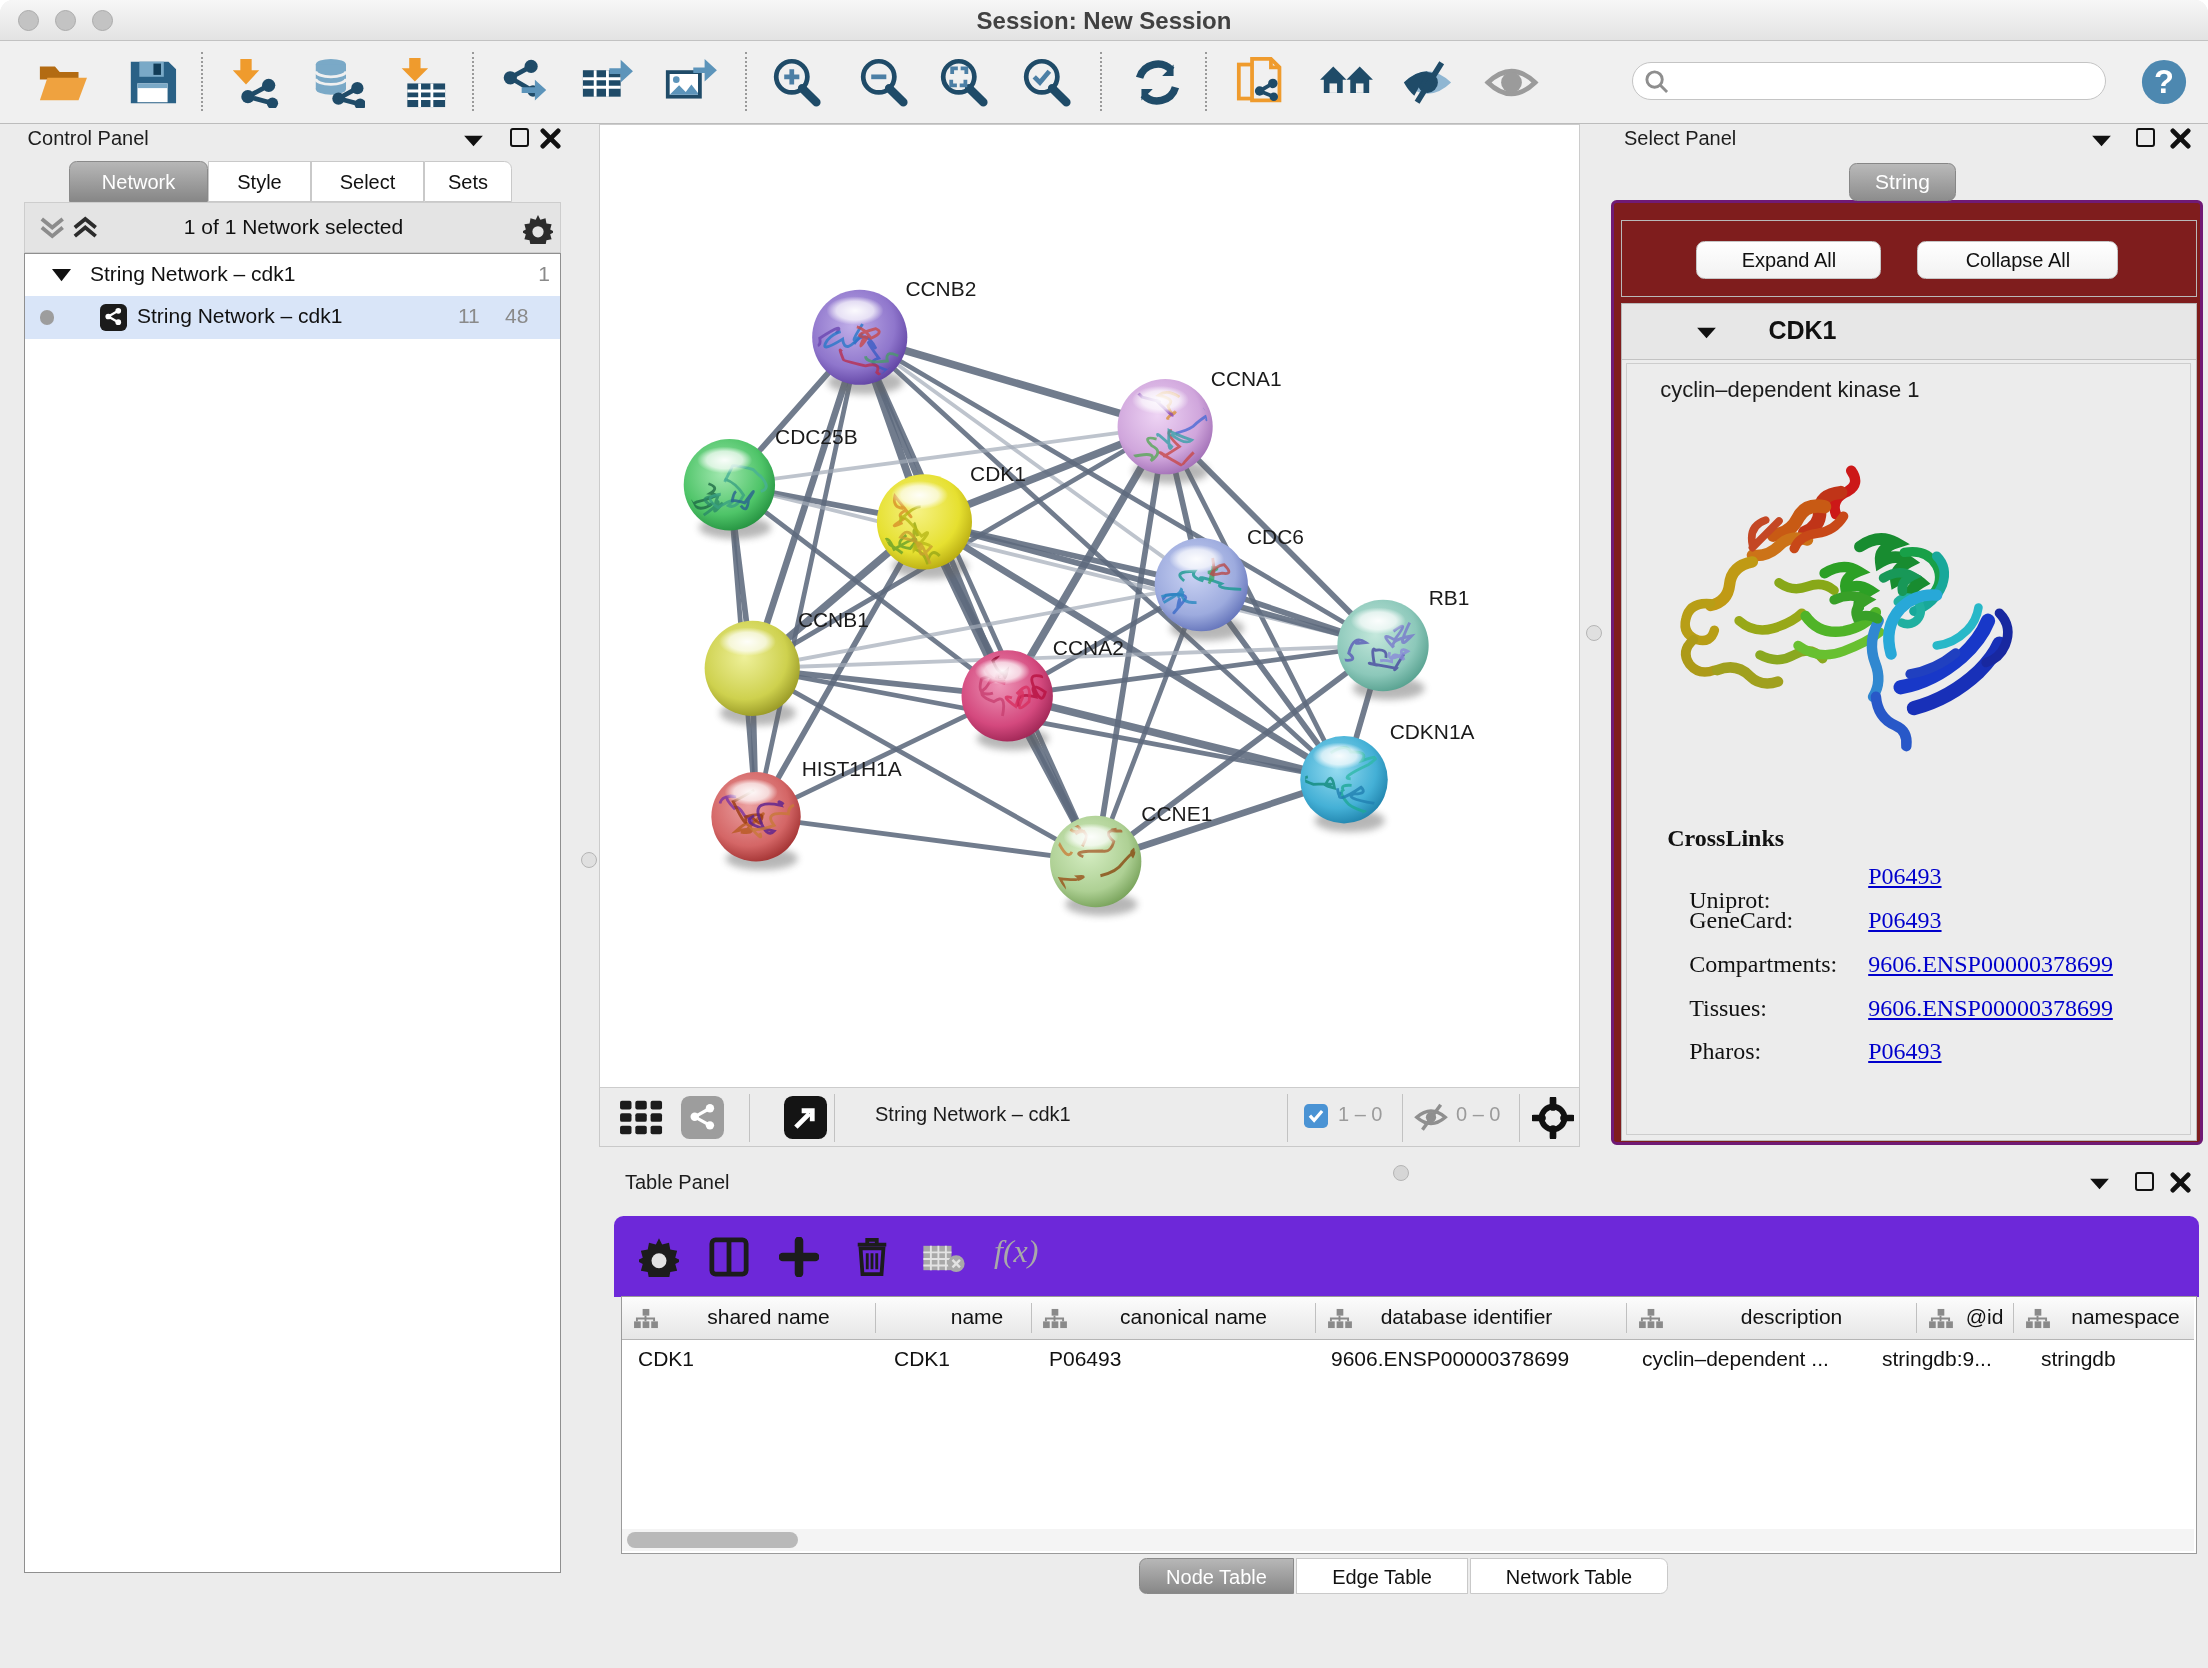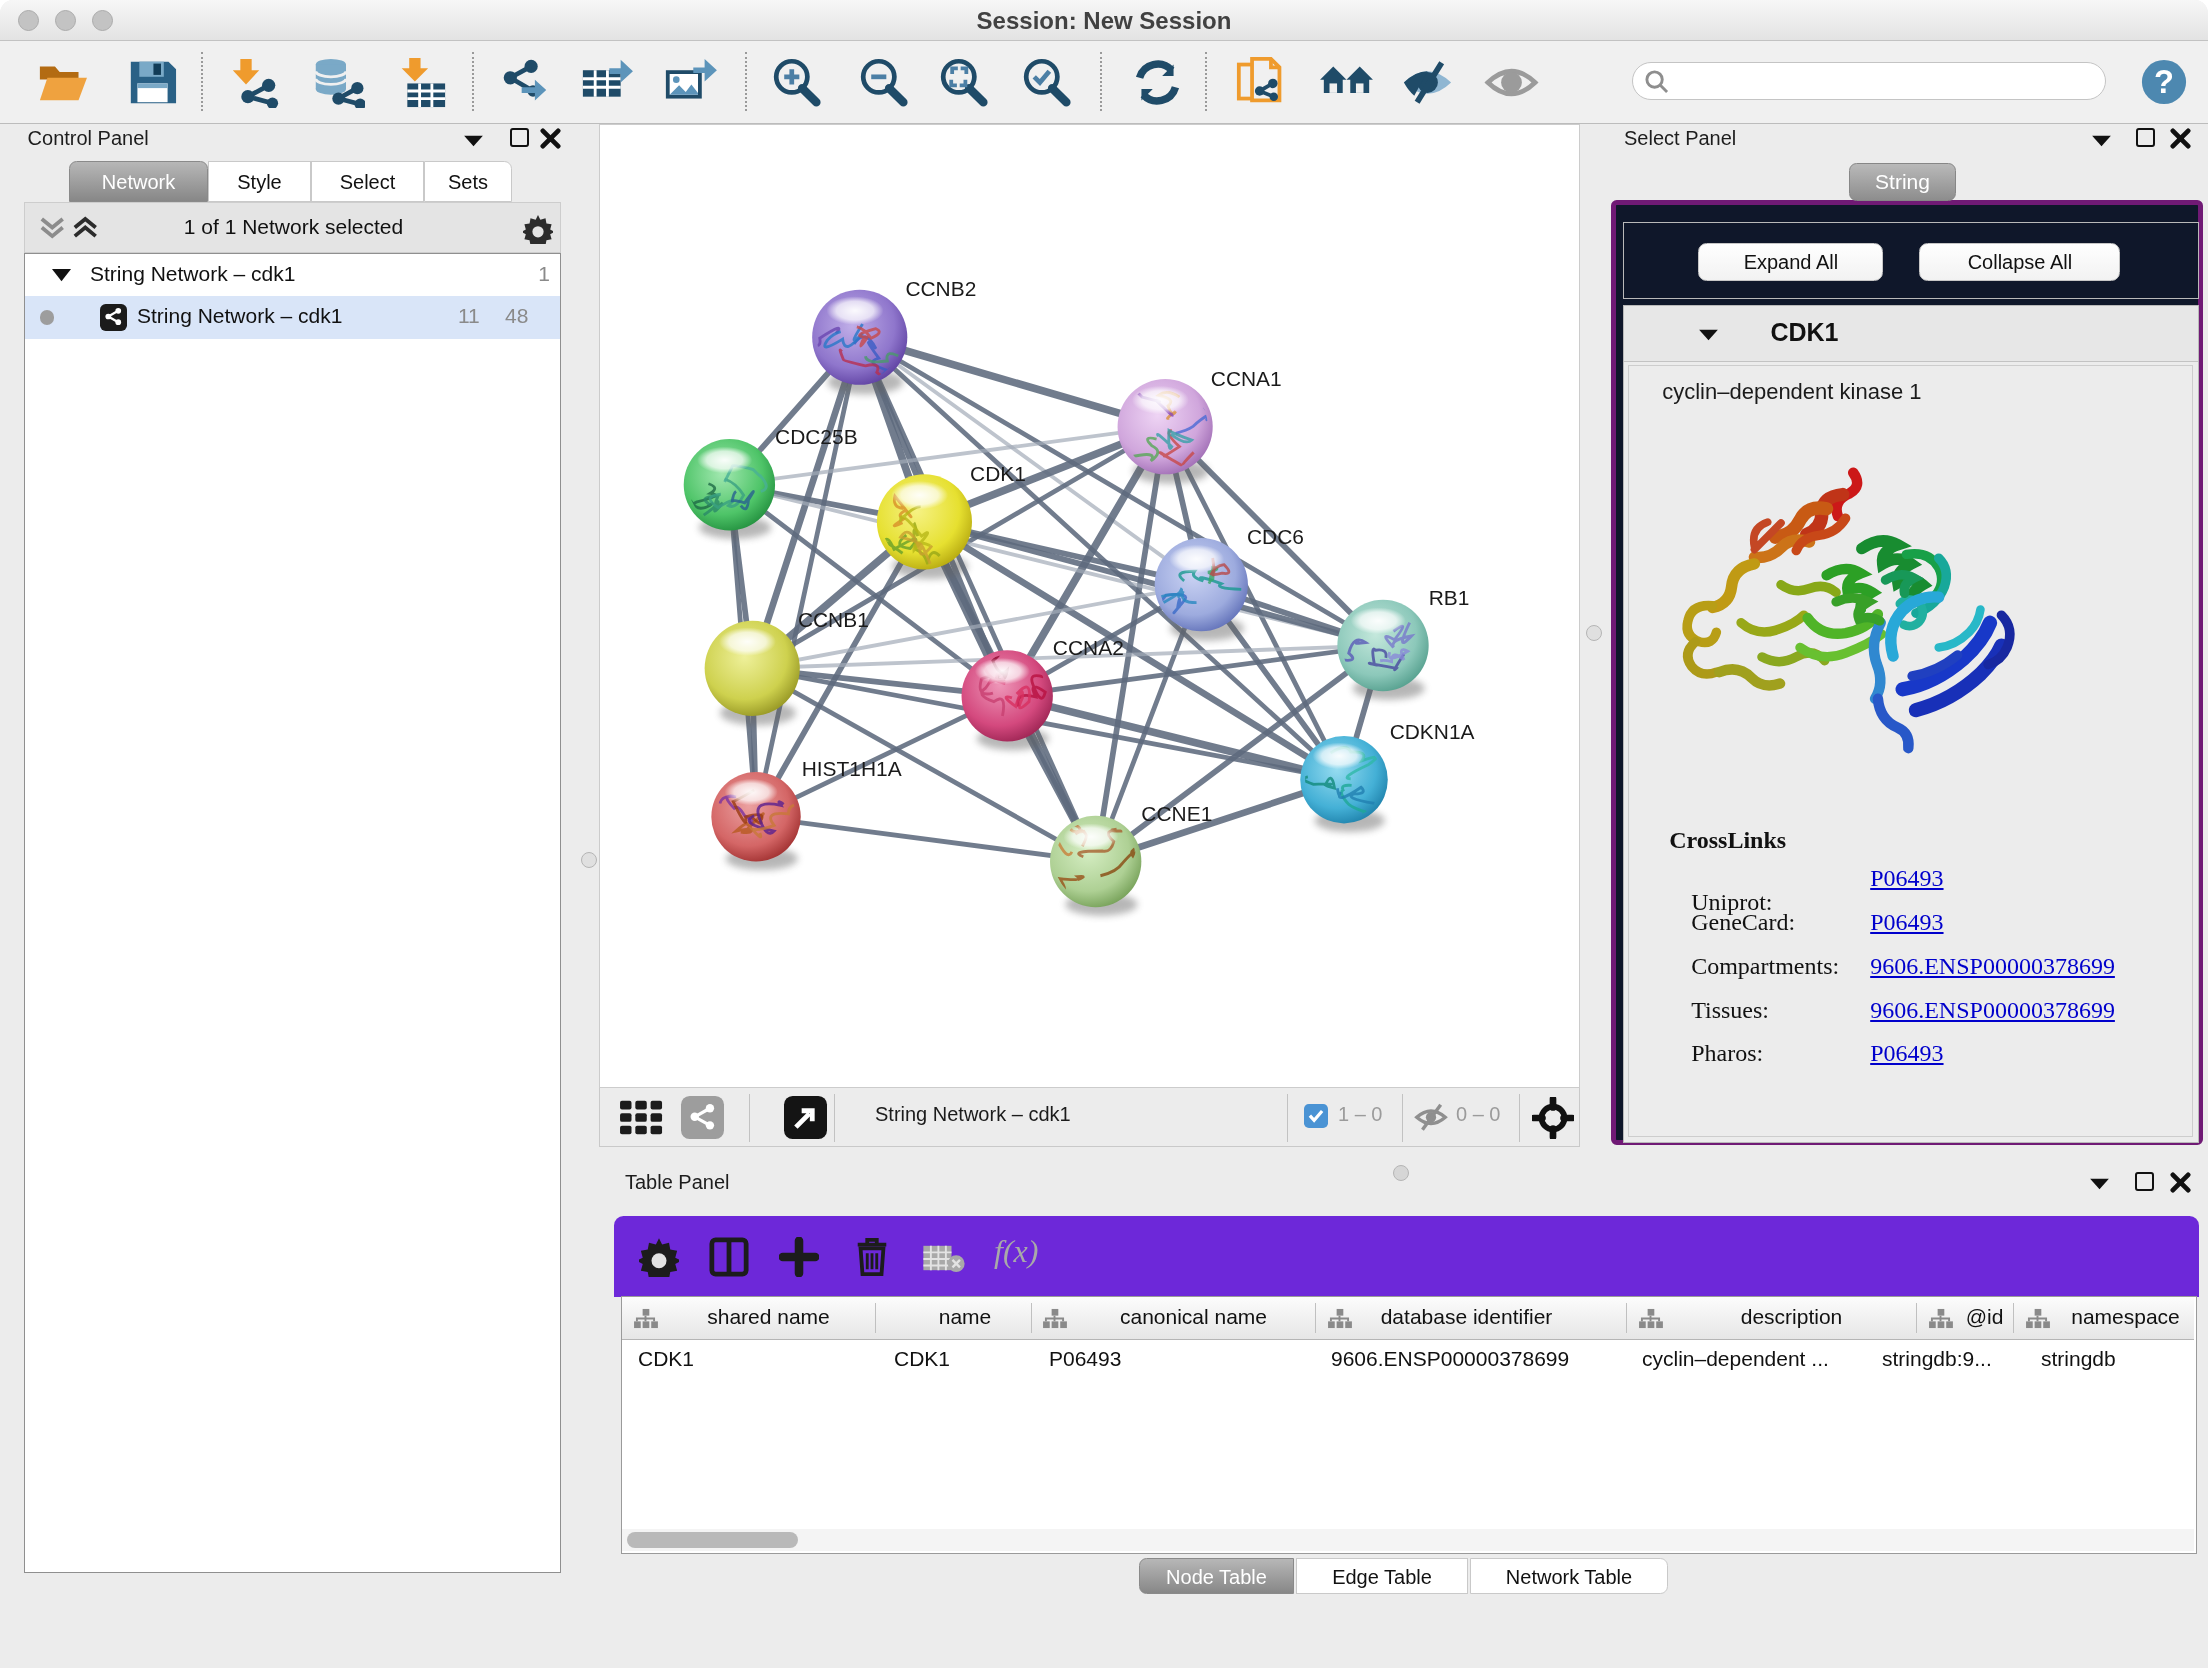--- a/index.html
+++ b/index.html
@@ -615,21 +615,21 @@
     <svg class="abs" style="left:483px;top:8.6px;" width="23" height="15" viewBox="0 0 24 16">
         <path d="M2 3 h20 l-10 11 z" fill="#111"></path>
       </svg>
     <div class="abs" style="left:529px;top:3.8px;width:19px;height:19px;border:2.9px solid #111;border-radius:2.9px;box-sizing:border-box;"></div>
     <svg class="abs" style="left:563px;top:3.8px;" width="21" height="21" viewBox="0 0 22 22">
         <path d="M3 3 L19 19 M19 3 L3 19" stroke="#111" stroke-width="5" stroke-linecap="round"></path>
       </svg>
 
     <div class="abs" style="left:242px;top:39px;width:107px;height:38px;background:linear-gradient(#b9b9b9,#8d8d8d);border:1px solid #878787;border-radius:7.6px;box-sizing:border-box;text-align:center;line-height:36px;font-size:21px;color:#fff;z-index:2;">String</div>
 
-    <div class="abs" style="left:3.8px;top:76px;width:592px;height:945px;background:#0f172a;border:5px solid #701a75;border-radius:5.7px;box-sizing:border-box;">
+    <div class="abs" style="left:3.8px;top:76px;width:592px;height:945px;background:#7f1d1d;border:3px solid #701a75;border-radius:5.7px;box-sizing:border-box;">
 
       <div class="abs" style="left:7.6px;top:17px;width:576px;height:77px;border:1px solid #b9b9b9;box-sizing:border-box;">
         <div class="btn" style="left:74px;top:20px;width:185px;height:38px;line-height:36px;">Expand All</div>
         <div class="btn" style="left:295px;top:20px;width:201px;height:38px;line-height:36px;">Collapse All</div>
       </div>
 
       <div class="abs" style="left:7.6px;top:100px;width:576px;height:838px;border:1px solid #b9b9b9;box-sizing:border-box;background:#ececec;">
         <div class="abs" style="left:0;top:0;width:574px;height:55px;background:#e7e7e7;border-bottom:1px solid #c3c3c3;">
           <svg class="abs" style="left:73px;top:21px;" width="23" height="15" viewBox="0 0 24 16">
               <path d="M2 3 h20 l-10 11 z" fill="#111"></path>
@@ -732,21 +732,21 @@
             <g fill="#8a8a8a">
               <rect x="10" y="1" width="7" height="7"></rect>
               <rect x="1" y="14" width="7" height="7"></rect>
               <rect x="10" y="14" width="7" height="7"></rect>
               <rect x="19" y="14" width="7" height="7"></rect>
               <path d="M13 8 v4 M4 14 v-3 h18 v3 M13 11 v3" stroke="#8a8a8a" stroke-width="2" fill="none"></path>
             </g>
           </svg>
           <div class="abs" style="left:44px;top:7.6px;width:205px;text-align:center;font-size:21px;color:#111;white-space:nowrap;">shared name</div>
           <div class="abs" style="left:409px;top:5.7px;height:30px;border-left:1px solid #c0c0c0;"></div>
-          <div class="abs" style="left:289px;top:7.6px;width:108px;text-align:center;font-size:21px;color:#111;white-space:nowrap;">name</div>
+          <div class="abs" style="left:301px;top:7.6px;width:108px;text-align:center;font-size:21px;color:#111;white-space:nowrap;">name</div>
           <div class="abs" style="left:693px;top:5.7px;height:30px;border-left:1px solid #c0c0c0;"></div>
           <svg style="position:absolute;left:420px;top:10.5px;" width="25" height="21" viewBox="0 0 26 22">
             <g fill="#8a8a8a">
               <rect x="10" y="1" width="7" height="7"></rect>
               <rect x="1" y="14" width="7" height="7"></rect>
               <rect x="10" y="14" width="7" height="7"></rect>
               <rect x="19" y="14" width="7" height="7"></rect>
               <path d="M13 8 v4 M4 14 v-3 h18 v3 M13 11 v3" stroke="#8a8a8a" stroke-width="2" fill="none"></path>
             </g>
           </svg>

